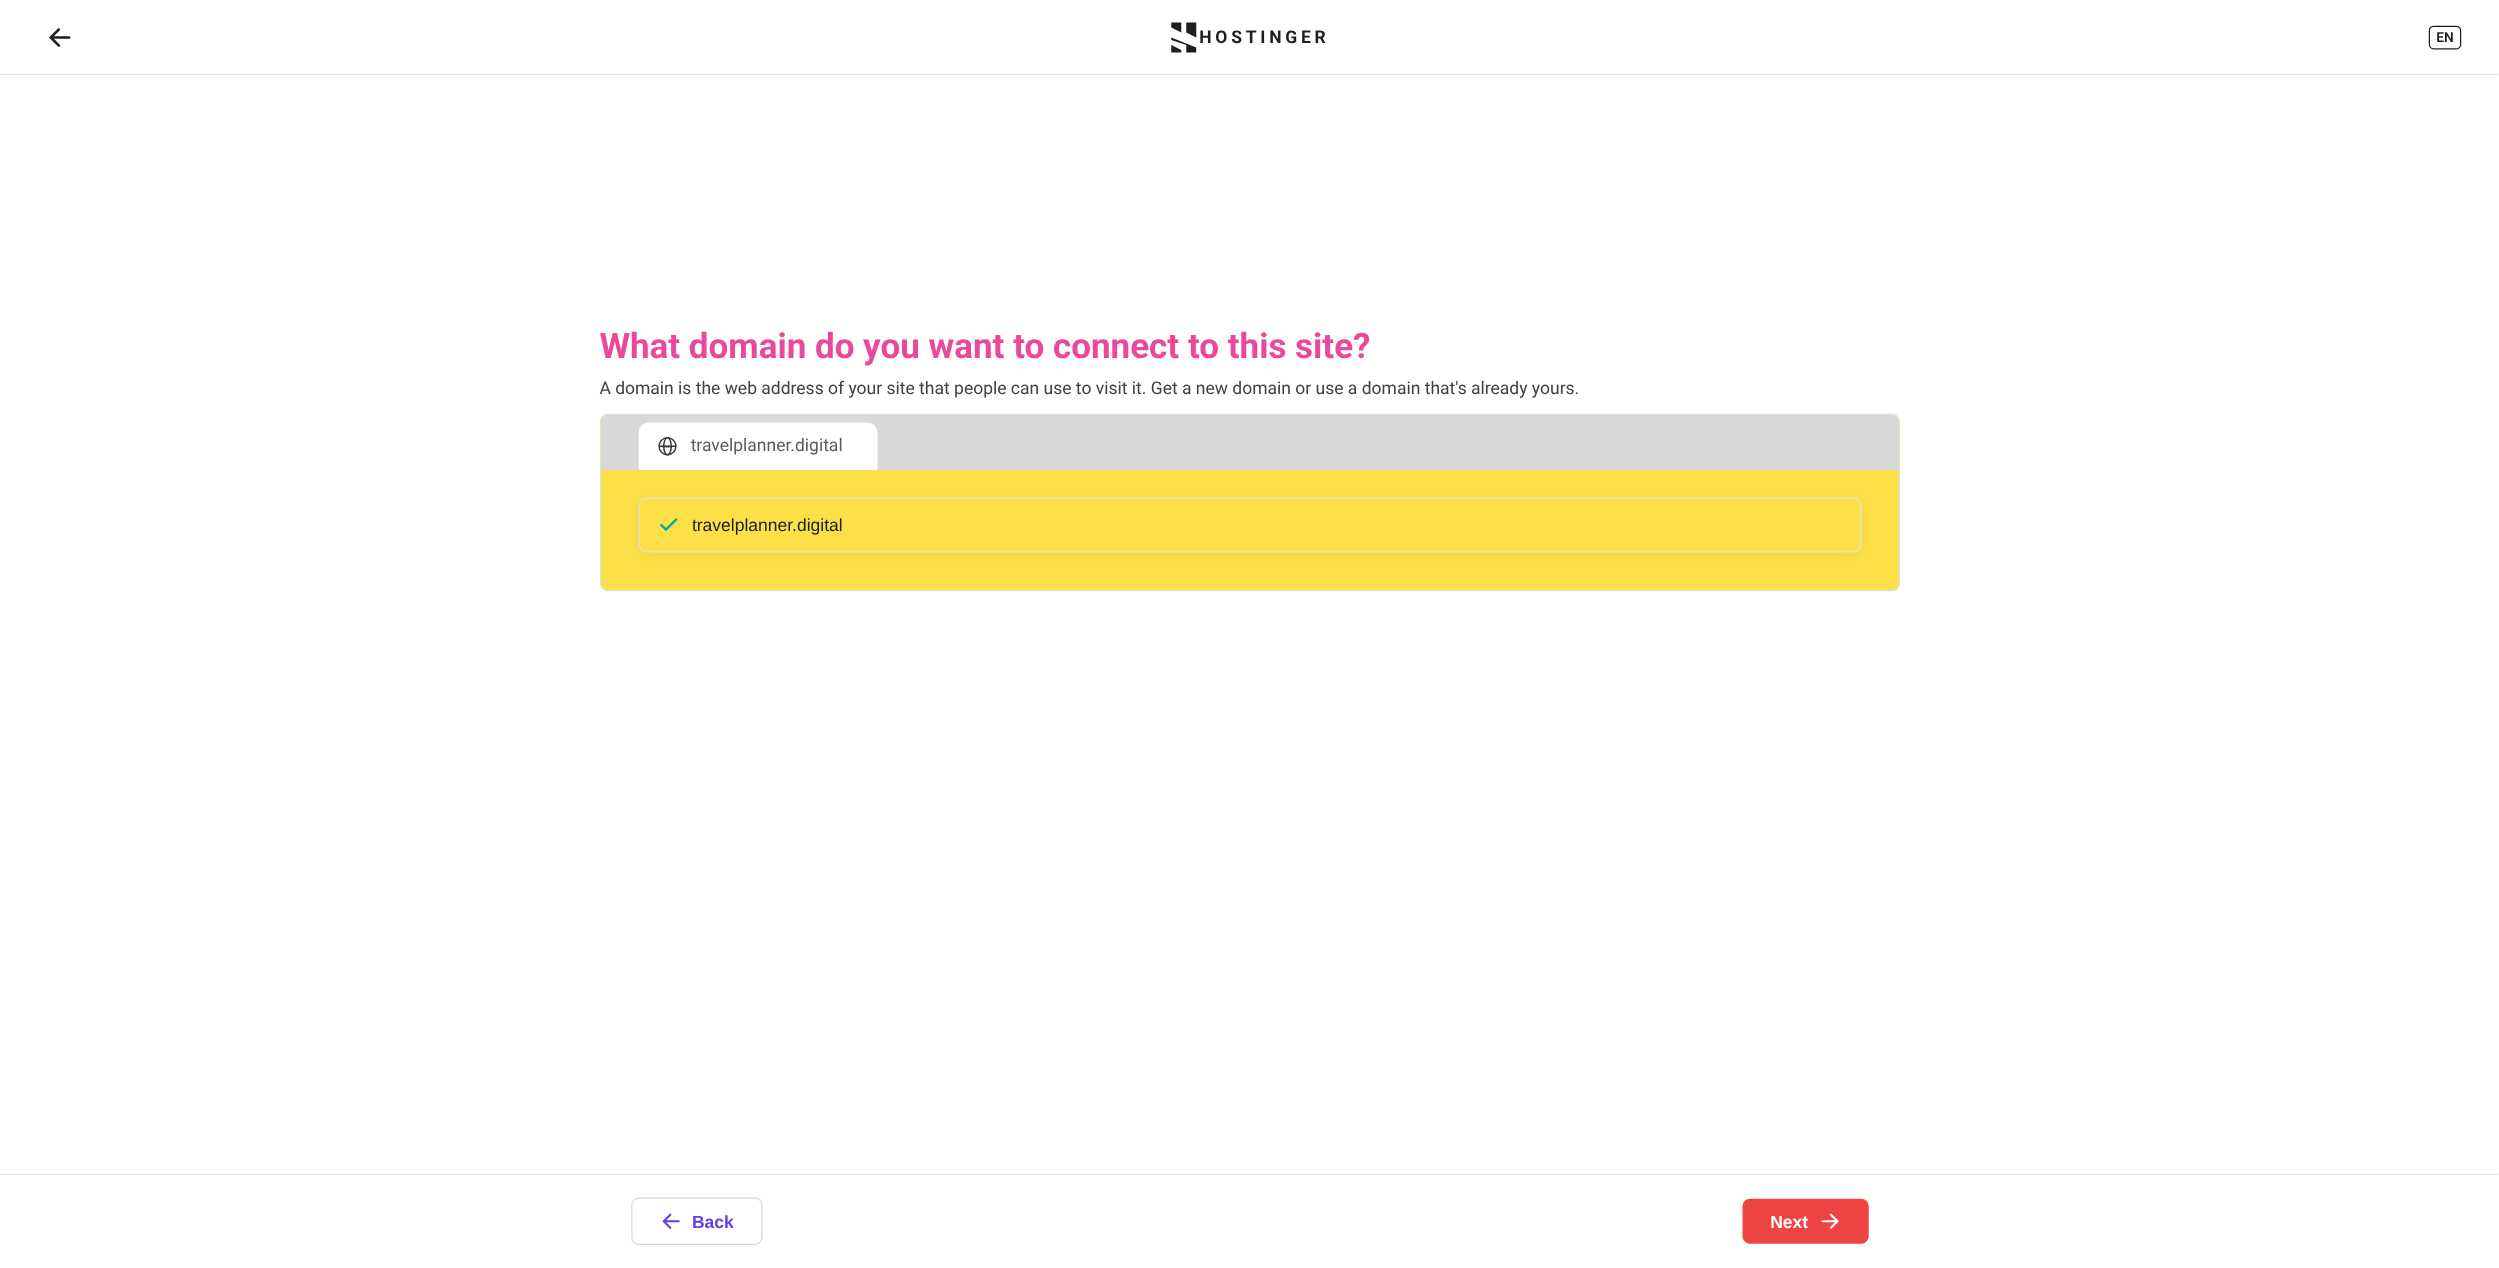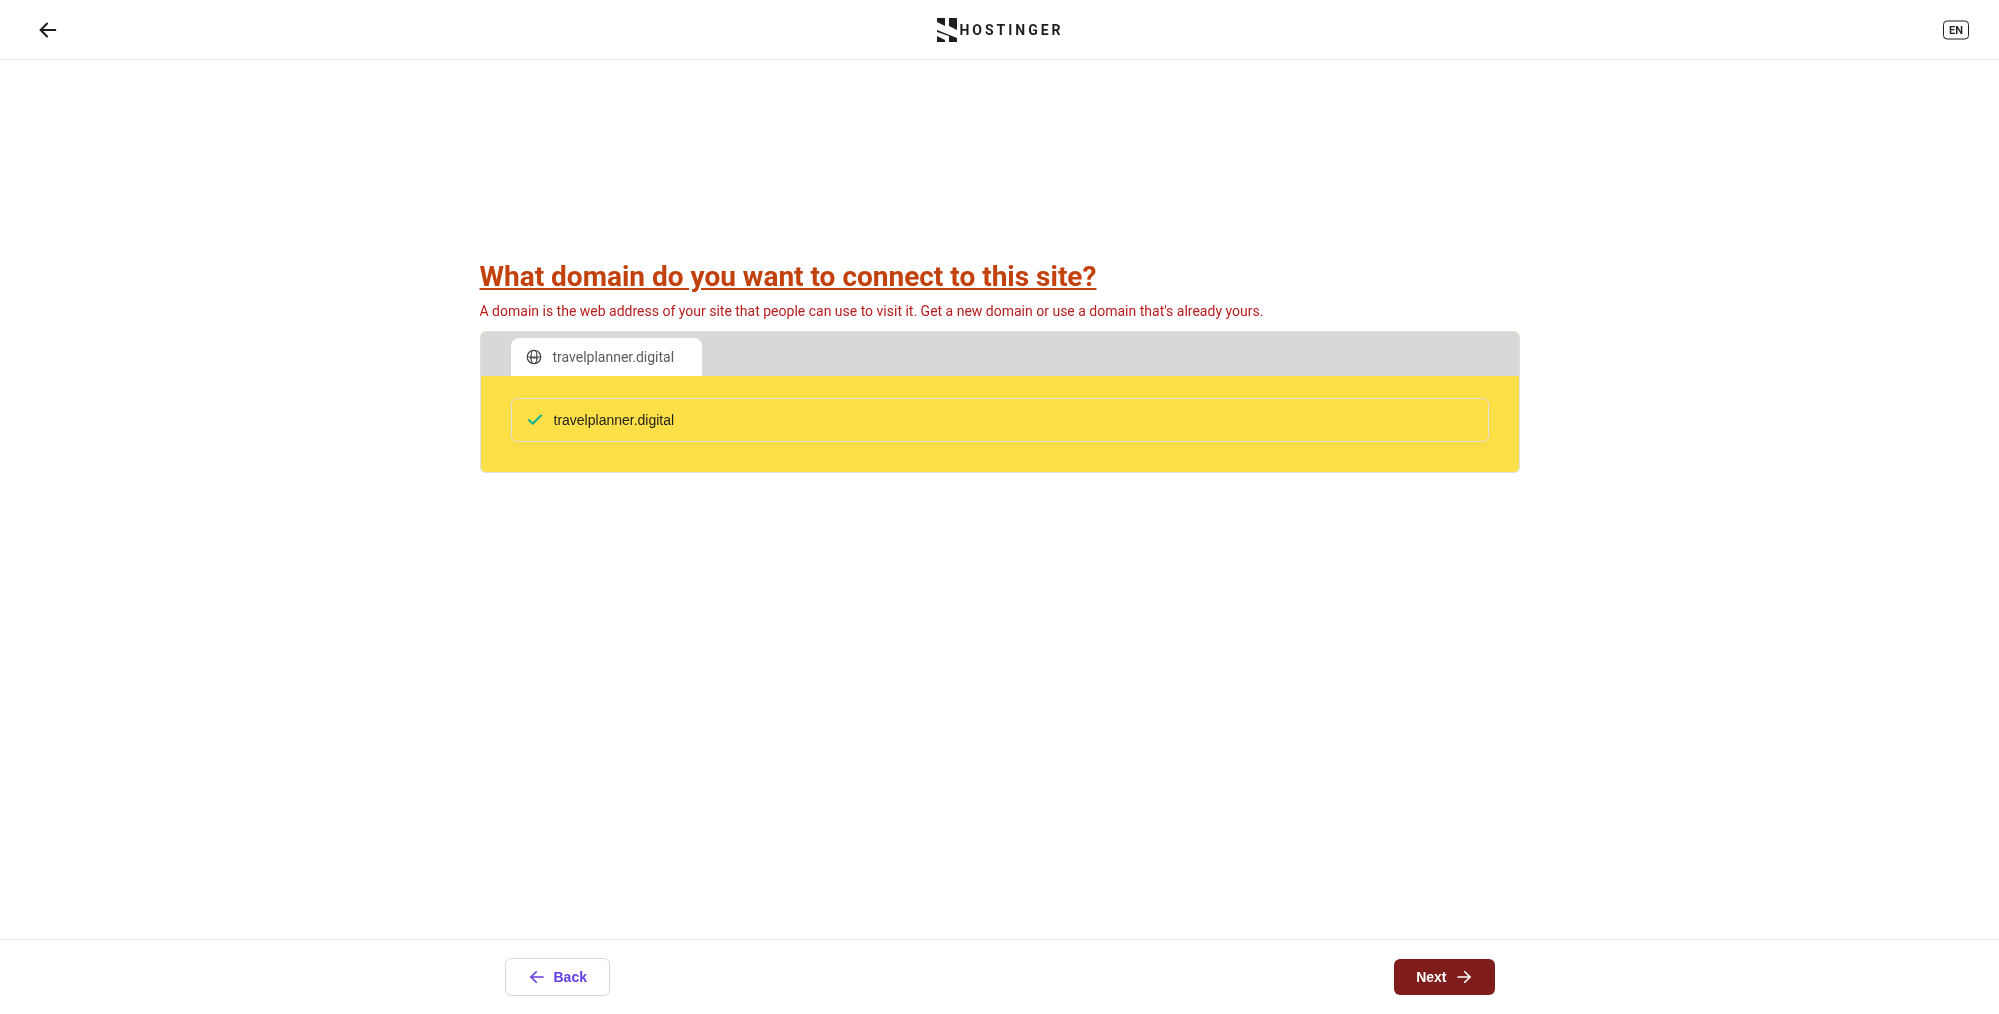--- a/index.html
+++ b/index.html
@@ -66,26 +66,25 @@
     }
     .content {
       width: 1040px;
       max-width: 100%;
       padding-top: 200px;
     }
     .title {
       font-size: 28px;
       font-weight: 700;
       margin-bottom: 10px;
-      color: #c2410c;
-      text-decoration: underline;
+      color: #ec4899;
     }
     .subtitle {
       font-size: 14px;
-      color: #b91c1c;
+      color: #404040;
       margin-bottom: 12px;
     }
     .card {
       border: 1px solid #e0e0e0;
       border-radius: 6px;
       background: #fde047;
       overflow: hidden;
     }
     .tab-bar {
       background: #d8d8d8;
@@ -168,21 +167,21 @@
       font-weight: 600;
       cursor: pointer;
       border: none;
     }
     .btn-back {
       background: #fff;
       border: 1px solid #d8d8d8;
       color: #673de6;
     }
     .btn-next {
-      background: #7f1d1d;
+      background: #ef4444;
       color: #fff;
       text-align: center;
     }
   </style>
 </head>
 <body>
 
 <div class="header">
   <div class="back-arrow">
     <svg width="22" height="22" viewBox="0 0 24 24" fill="none" stroke="#1d1e20" stroke-width="2.2" stroke-linecap="round" stroke-linejoin="round">

